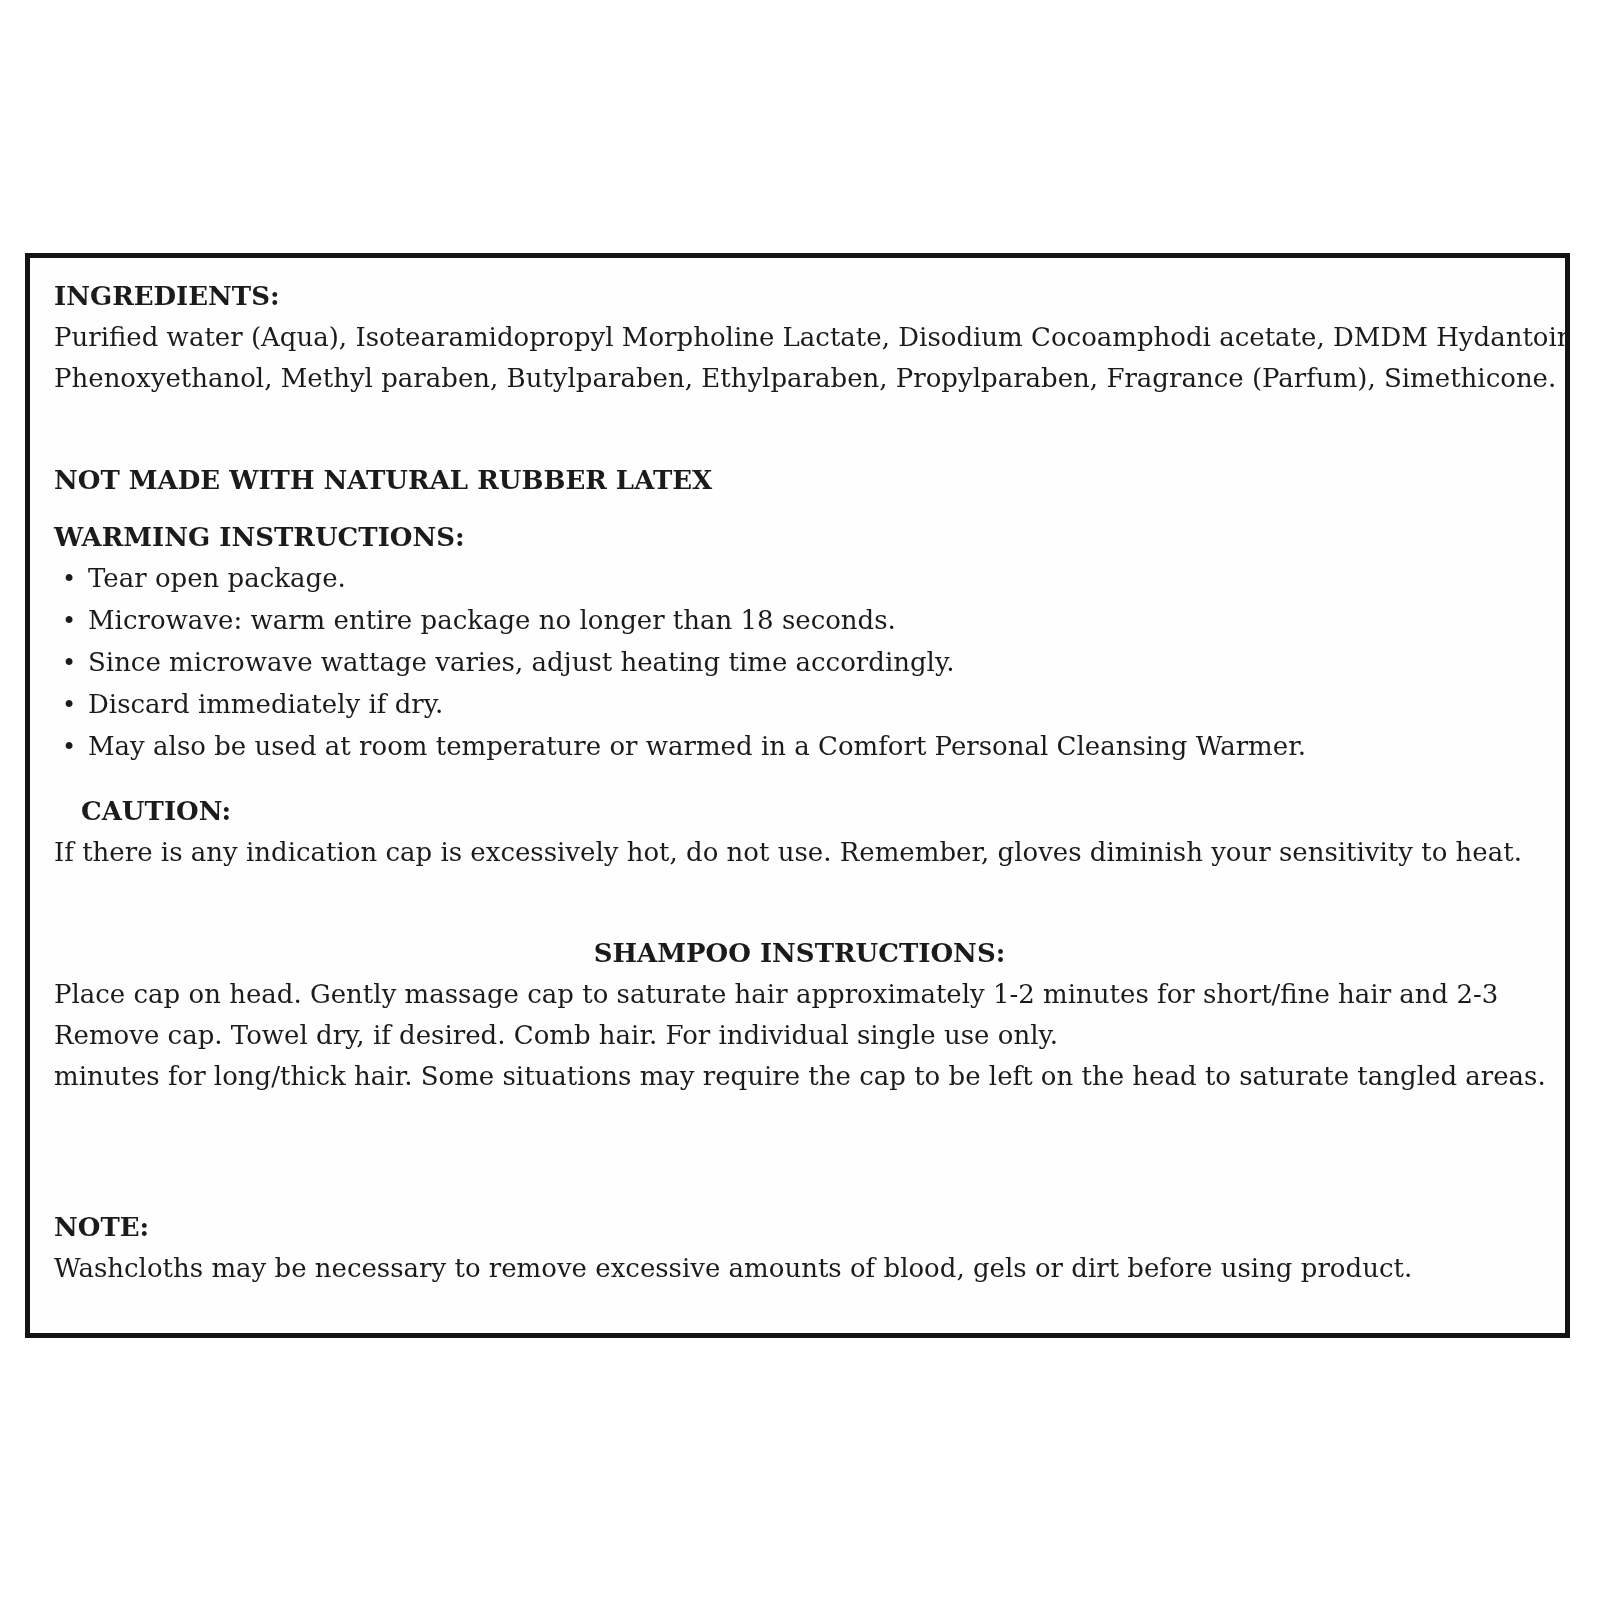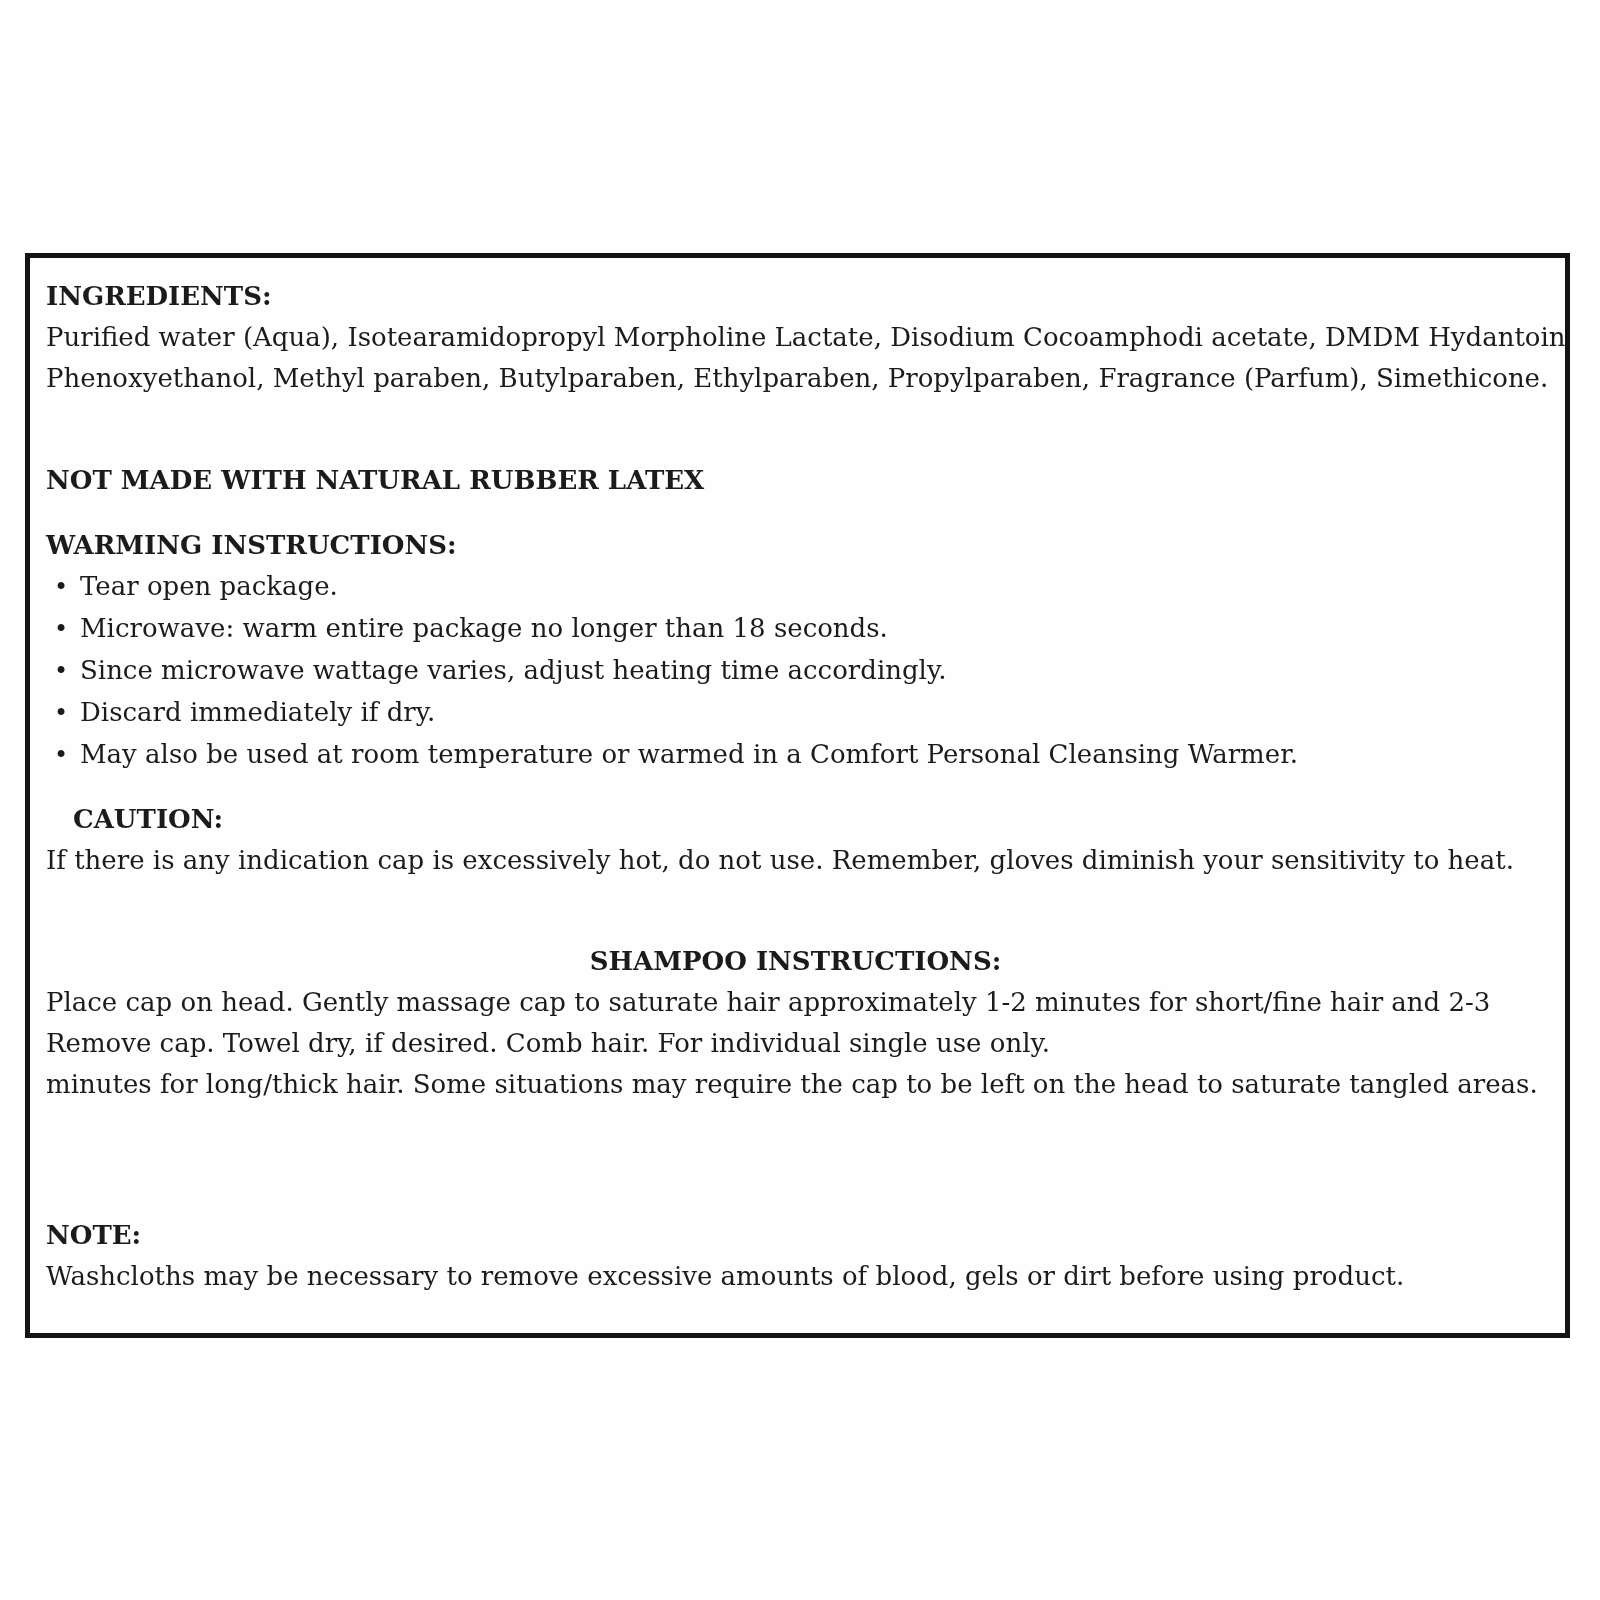--- a/index.html
+++ b/index.html
@@ -17,33 +17,33 @@
   }
   .label-box {
     position: absolute;
     left: 25px;
     top: 253px;
     width: 1545px;
     height: 1085px;
     box-sizing: border-box;
     border: 5px solid #141414;
     background: #fefefe;
-    padding: 18px 20px 0 16px;
+    padding: 18px 20px 0 24px;
     overflow: hidden;
   }
   .line, .heading {
     font-size: 26px;
     line-height: 41px;
     white-space: nowrap;
   }
   .heading {
     font-weight: bold;
   }
   .gap-large   { margin-top: 61px; }
-  .gap-medium  { margin-top: 24px; }
+  .gap-medium  { margin-top: 16px; }
   .gap-small   { margin-top: 23px; margin-left: 27px; }
   .gap-shampoo { margin-top: 60px; text-align: center; }
   .gap-note    { margin-top: 110px; }
   ul.bullets {
     list-style: none;
     margin: 0;
     padding: 0;
   }
   ul.bullets li {
     display: flex;

